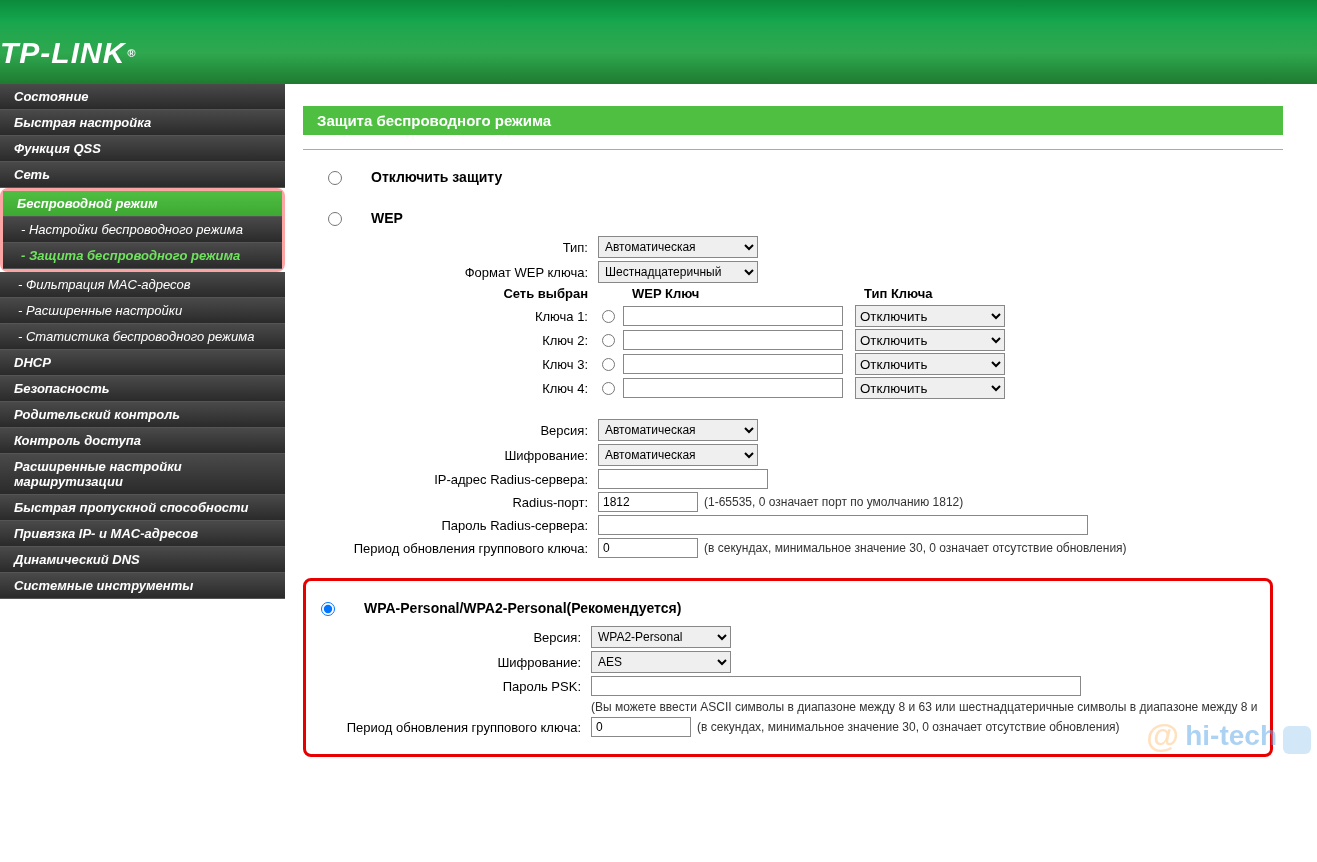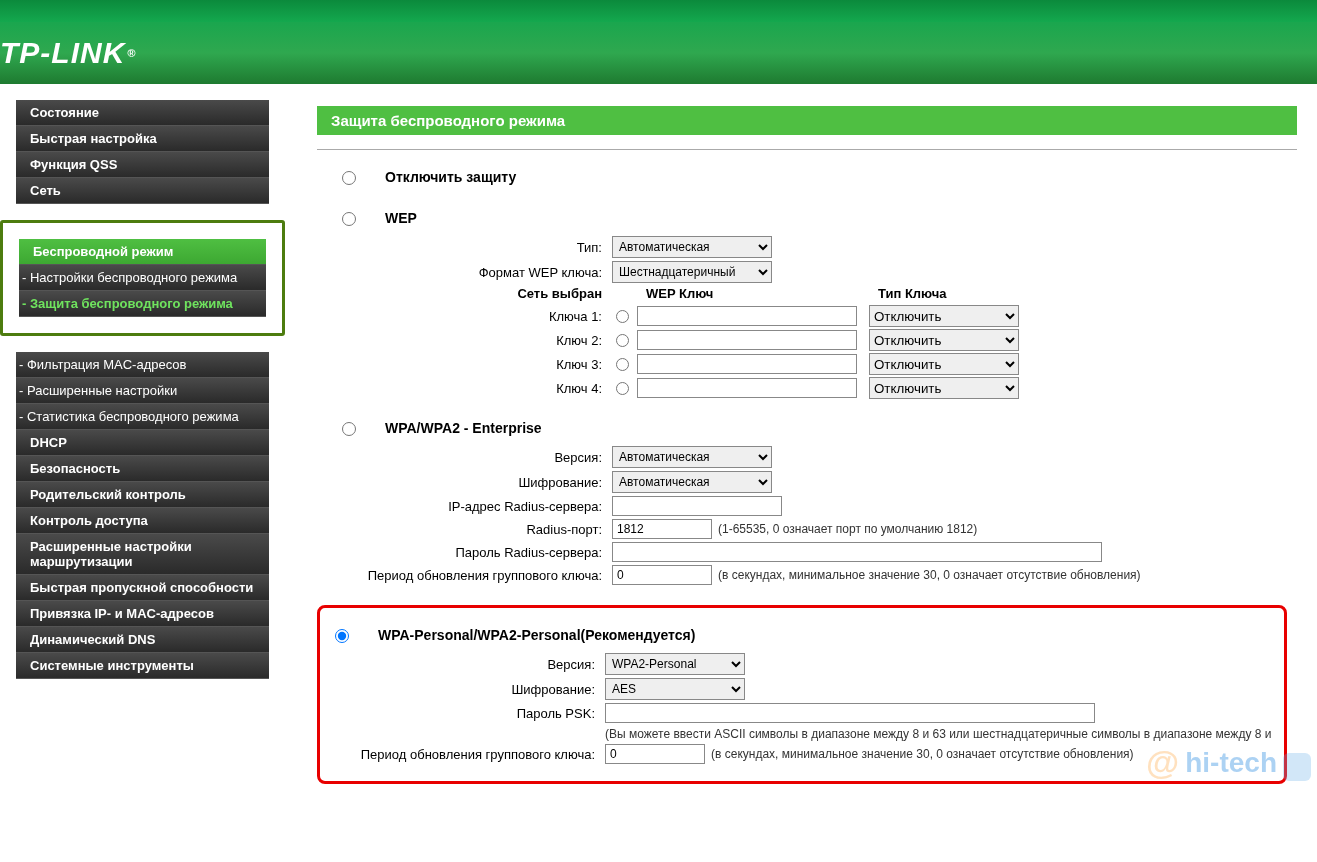--- a/index.html
+++ b/index.html
@@ -3,27 +3,27 @@
 <meta charset="utf-8">
 <style>
   * { box-sizing: border-box; }
   body { margin: 0; padding: 0; font-family: Arial, Helvetica, sans-serif; font-size: 13px; background: #fff; width: 1317px; }
   .header-band { height: 22px; background: linear-gradient(to bottom, #0b8a3c, #14a84e); }
   .header-main { height: 62px; background: linear-gradient(to bottom, #1aa64e, #2fa84f, #1e7a30); display: flex; align-items: center; }
   .logo { color: #fff; font-size: 30px; font-weight: 900; letter-spacing: 1px; font-style: italic; display:flex; align-items:center; }
   .logo sup { font-size:11px; margin-left:2px;}
   .layout { display: flex; }
   .sidebar { width: 285px; background: #fff; }
-  .nav { list-style: none; padding: 0; margin: 16px; }
+  .nav { list-style: none; padding: 0; margin: 0; font-style: italic; }
   .nav li { display:block; padding: 5px 10px 5px 14px; color: #fff; background: linear-gradient(to bottom, #4a4a4a, #2a2a2a); border-bottom: 1px solid #555; font-weight: bold; font-size: 13px; cursor: pointer; }
   .nav li.active { background: linear-gradient(to bottom, #4fbf42, #3da832); }
-  .nav li.sub { font-weight: normal; padding-left: 3px; }
+  .nav li.sub { font-weight: normal; padding-left: 18px; }
   .nav li.sub-hl { color: #6fe35e; font-weight:bold;}
-  .highlight-box { border: 3px solid #4d7c0f; border-radius: 3px; }
-  .content { flex: 1; padding: 22px 0 0 32px; position: relative; }
+  .highlight-box { border: 3px solid #fca5a5; border-radius: 8px; }
+  .content { flex: 1; padding: 22px 0 0 18px; position: relative; }
   .page-title { background: #4fbf42; color: #fff; font-weight: bold; padding: 6px 14px; font-size: 15px; width: 980px;}
   .hr { border-top:1px solid #aaa; width:980px; margin:14px 0 18px 0;}
   .section { margin-left: 20px; margin-bottom: 20px; }
   .section-head { display: flex; align-items: center; gap: 26px; margin-bottom: 10px;}
   .section-title { font-weight: bold; font-size: 14px; color:#000;}
   .radio { width:14px; height:14px;}
   .row { display:flex; align-items:center; margin: 3px 0; }
   .lbl { width: 275px; text-align: right; padding-right: 10px; font-weight: normal; font-size: 13px;}
   .val select, .val input[type=text] { border:1px solid #888; font-size:12px; padding: 1px 2px;}
   .val select { height:22px; }
@@ -135,24 +135,20 @@
         <div class="wep-row">
             <div class="klabel">Ключ 4:</div>
             <input type="radio" class="kradio" name="wepk" style="">
             <input type="text" value="" style="">
             <select><option>Отключить</option></select>
           </div>
       </div>
     </div>
 
     <div class="section">
-      <div class="section-head">
-        <input type="radio" class="radio" name="sec" style="">
-        <span class="section-title">WPA/WPA2 - Enterprise</span>
-      </div>
       <div class="row">
           <div class="lbl">Версия:</div>
           <div class="val"><select style="width:160px"><option>Автоматическая</option></select></div>
         </div>
       <div class="row">
           <div class="lbl">Шифрование:</div>
           <div class="val"><select style="width:160px"><option>Автоматическая</option></select></div>
         </div>
       <div class="row">
           <div class="lbl">IP-адрес Radius-сервера:</div>

